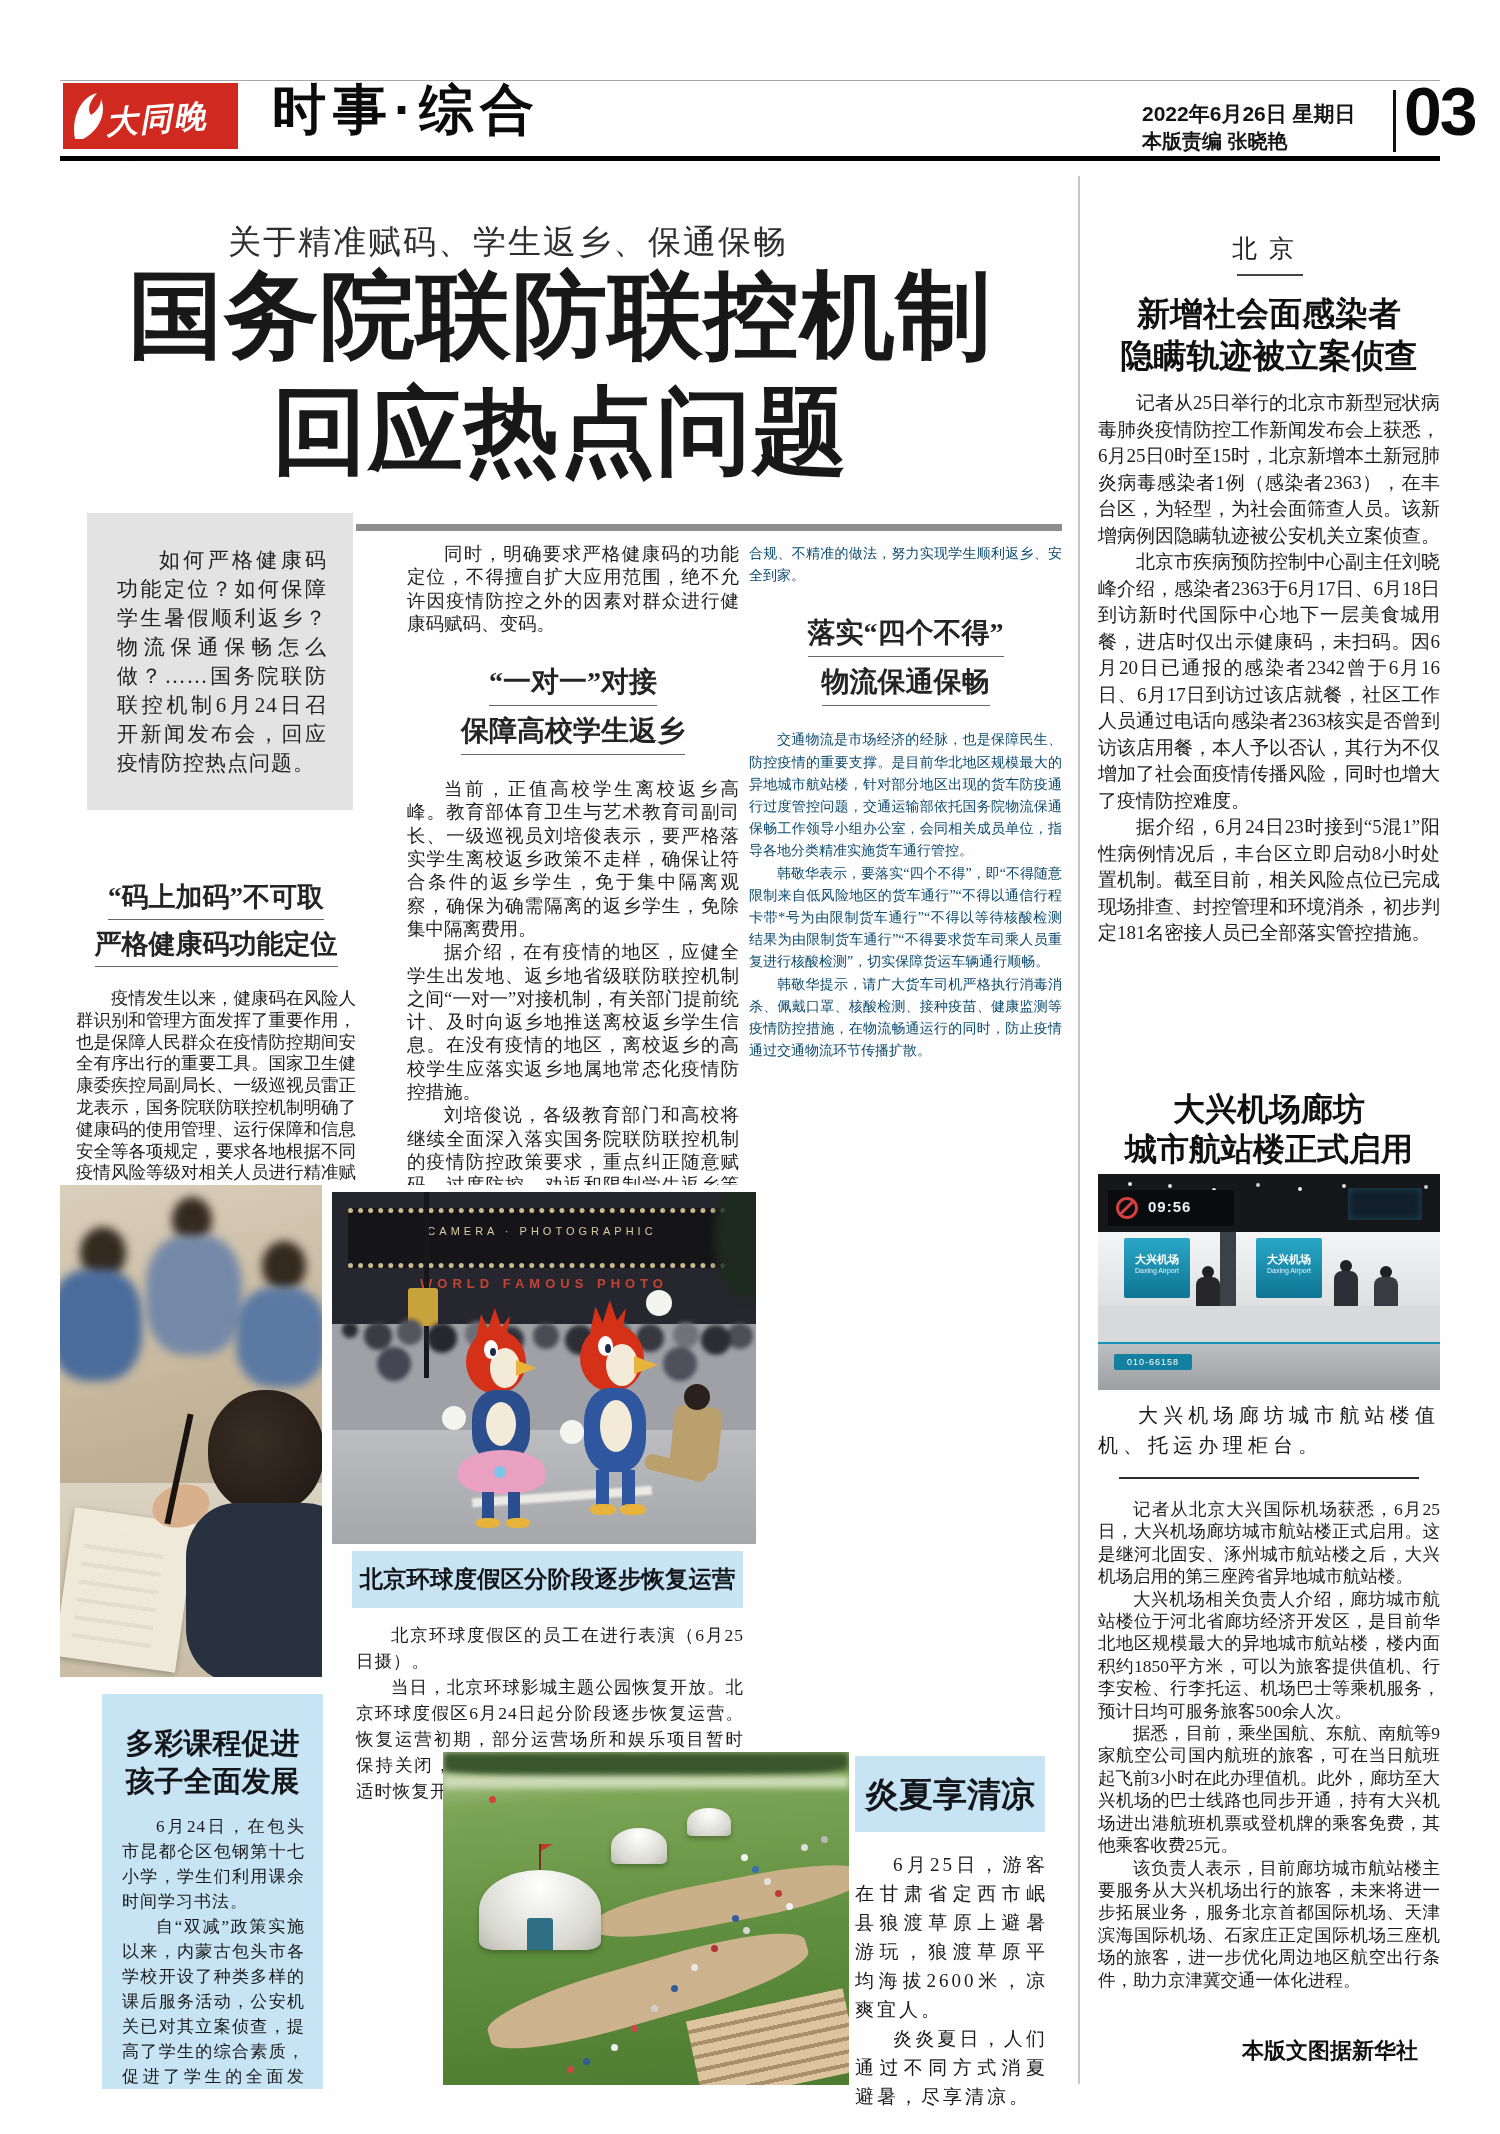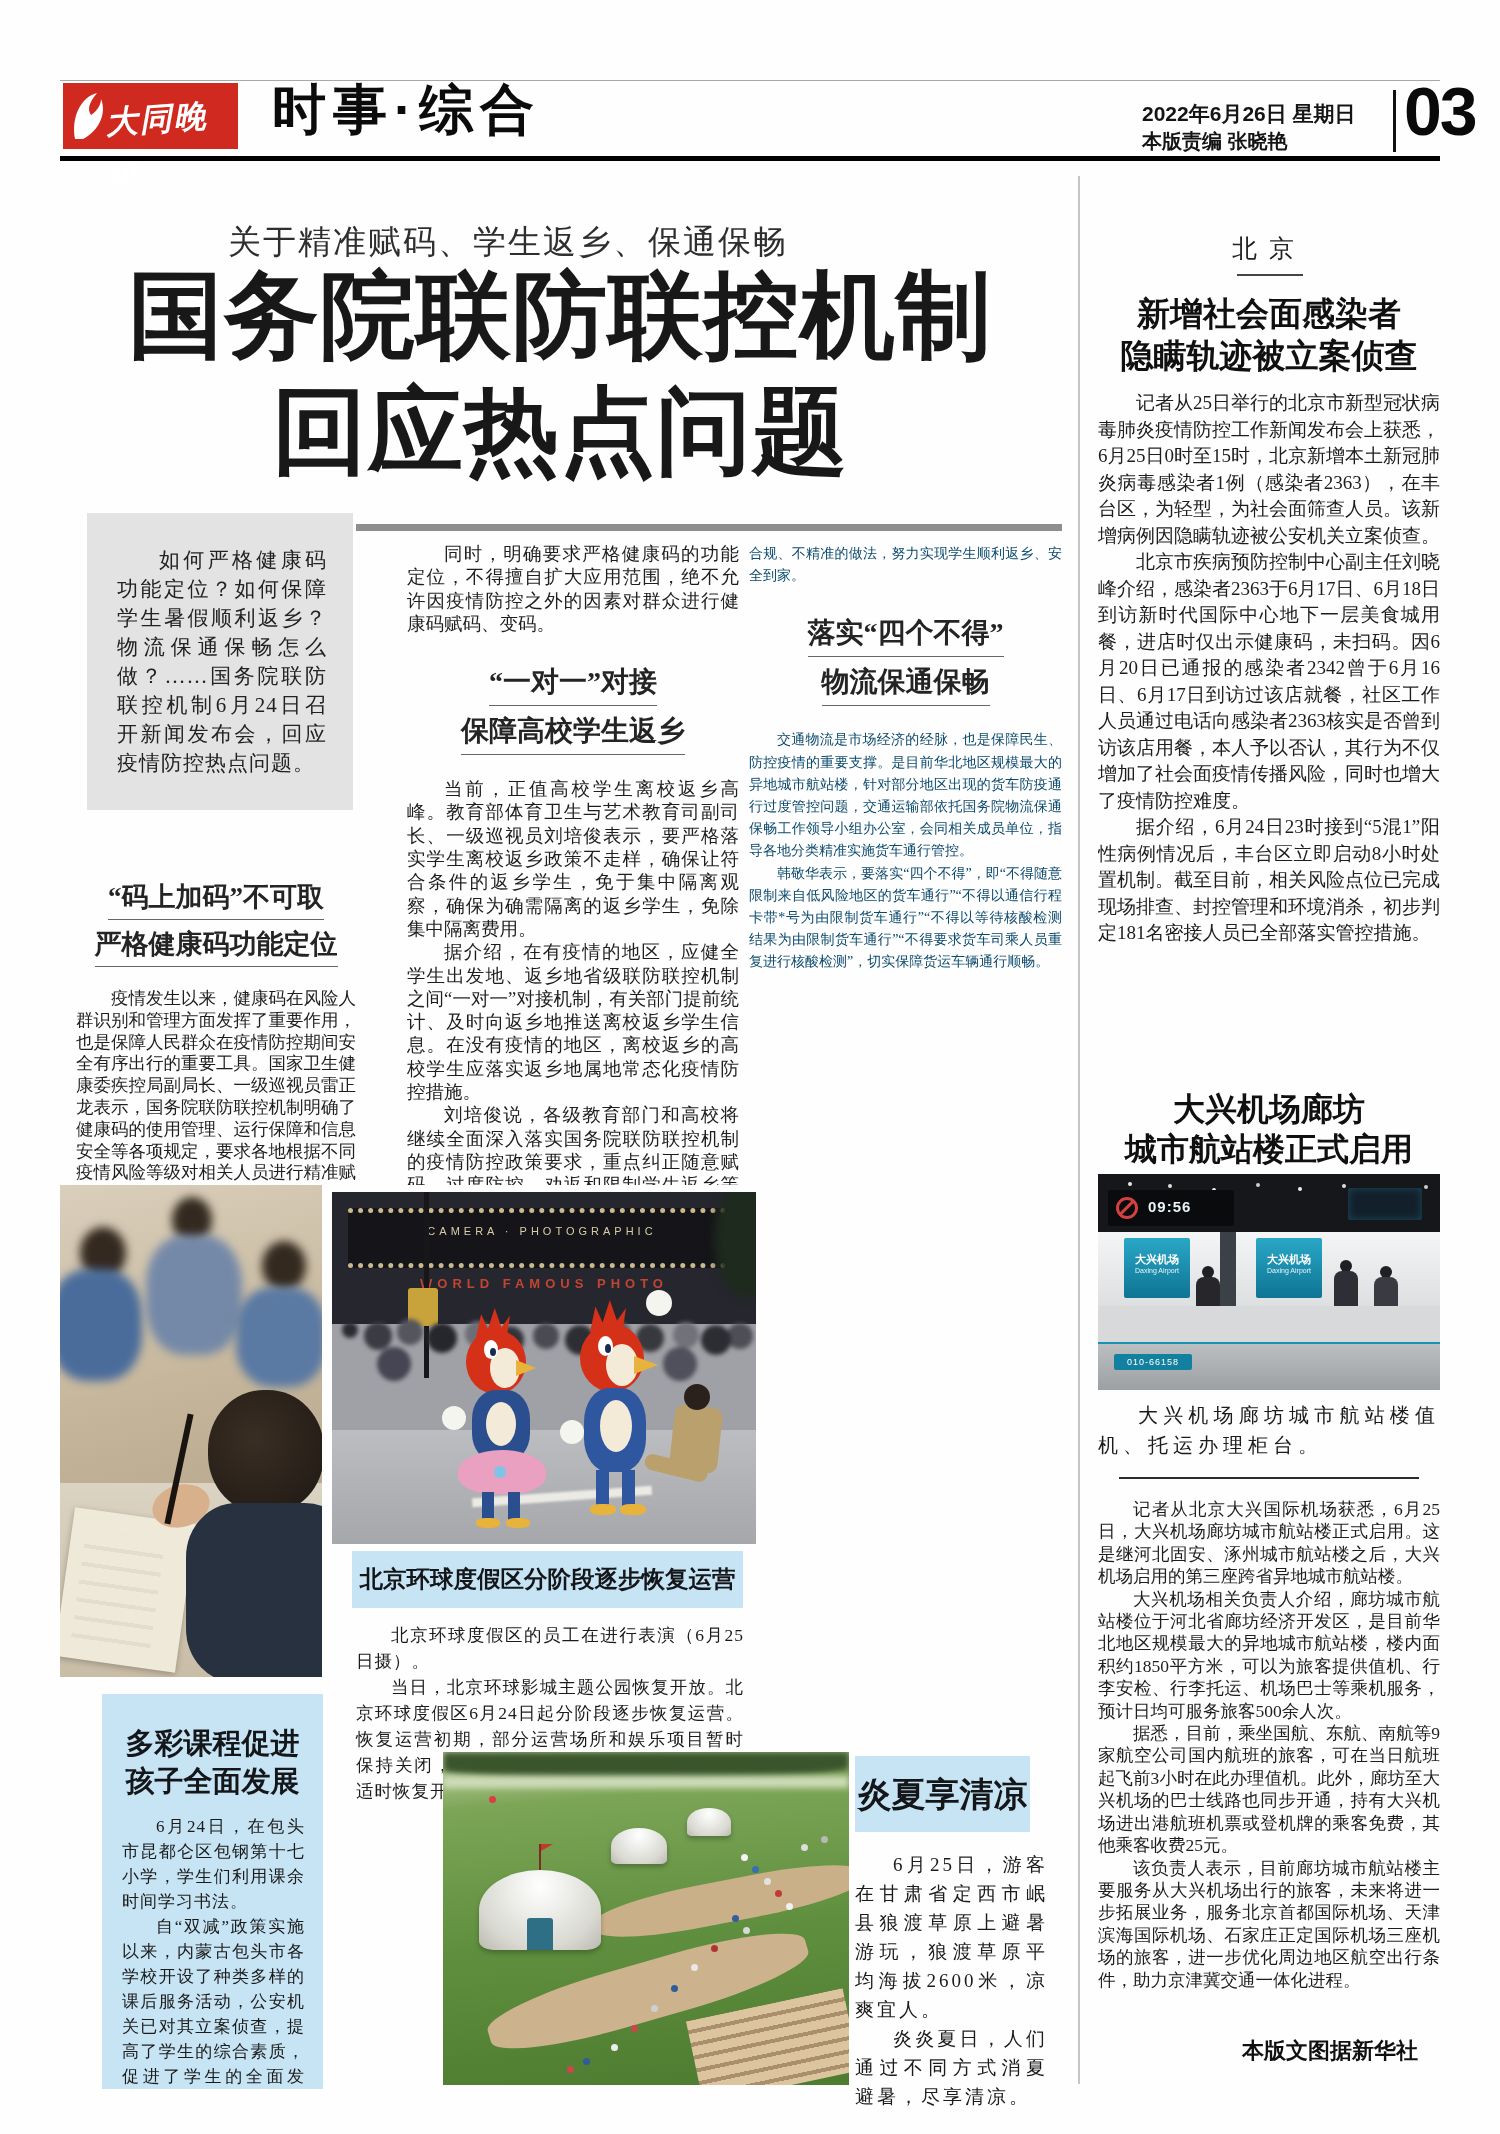--- a/index.html
+++ b/index.html
@@ -76,21 +76,21 @@
   .uni-band div{font-family:"Liberation Sans",sans-serif;font-weight:800;font-size:23.5px;line-height:57px;color:#14161a;}
   .uni-caption{left:356px;top:1622px;width:388px;}
   .uni-caption p{font-size:17.5px;line-height:26px;letter-spacing:1px;text-indent:2em;color:#1b1b1b;}
 
   .courses-box{left:102px;top:1694px;width:221px;height:395px;overflow:hidden;}
   .courses-h{margin-top:30px;text-align:center;font-family:"Liberation Sans",sans-serif;
              font-weight:800;font-size:29px;line-height:38px;color:#14161a;}
   .courses-body{margin:14px 18px 0 20px;}
   .courses-body p{font-size:17px;line-height:25px;letter-spacing:1px;text-indent:2em;color:#1b1b1b;}
 
-  .summer-band{left:855px;top:1756px;width:175px;height:76px;text-align:center;}
+  .summer-band{left:855px;top:1756px;width:190px;height:76px;text-align:center;}
   .summer-band div{font-family:"Liberation Sans",sans-serif;font-weight:800;font-size:34px;line-height:76px;color:#14161a;}
   .summer-caption{left:855px;top:1850px;width:193px;}
   .summer-caption p{font-size:19px;line-height:29px;letter-spacing:3px;text-indent:2em;color:#1b1b1b;}
 
   
   .photo{overflow:hidden;}
   .ph{position:absolute;}
 
   
   .p-cal{left:60px;top:1185px;width:262px;height:492px;background:linear-gradient(165deg,#dacfbc 0%,#c6b79c 40%,#a8977e 100%);}
@@ -238,20 +238,21 @@
   </div>
 
   <div class="abs col3 jt">
     <p class="noindent">合规、不精准的做法，努力实现学生顺利返乡、安全到家。</p>
     <div class="subhead midhead">
       <span>落实“四个不得”</span><br>
       <span>物流保通保畅</span>
     </div>
     <p>交通物流是市场经济的经脉，也是保障民生、防控疫情的重要支撑。是目前华北地区规模最大的异地城市航站楼，针对部分地区出现的货车防疫通行过度管控问题，交通运输部依托国务院物流保通保畅工作领导小组办公室，会同相关成员单位，指导各地分类精准实施货车通行管控。</p>
     <p>韩敬华表示，要落实“四个不得”，即“不得随意限制来自低风险地区的货车通行”“不得以通信行程卡带*号为由限制货车通行”“不得以等待核酸检测结果为由限制货车通行”“不得要求货车司乘人员重复进行核酸检测”，切实保障货运车辆通行顺畅。</p>
+    <p>韩敬华提示，请广大货车司机严格执行消毒消杀、佩戴口罩、核酸检测、接种疫苗、健康监测等疫情防控措施，在物流畅通运行的同时，防止疫情通过交通物流环节传播扩散。</p>
   </div>
 
   <div class="abs v-divider"></div>
 
   <div class="abs bj-label">北京</div>
   <div class="abs bj-underline"></div>
   <div class="abs bj-h bj-h1">新增社会面感染者</div>
   <div class="abs bj-h bj-h2">隐瞒轨迹被立案侦查</div>
   <div class="abs bj-body jt">
     <p>记者从25日举行的北京市新型冠状病毒肺炎疫情防控工作新闻发布会上获悉，6月25日0时至15时，北京新增本土新冠肺炎病毒感染者1例（感染者2363），在丰台区，为轻型，为社会面筛查人员。该新增病例因隐瞒轨迹被公安机关立案侦查。</p>

